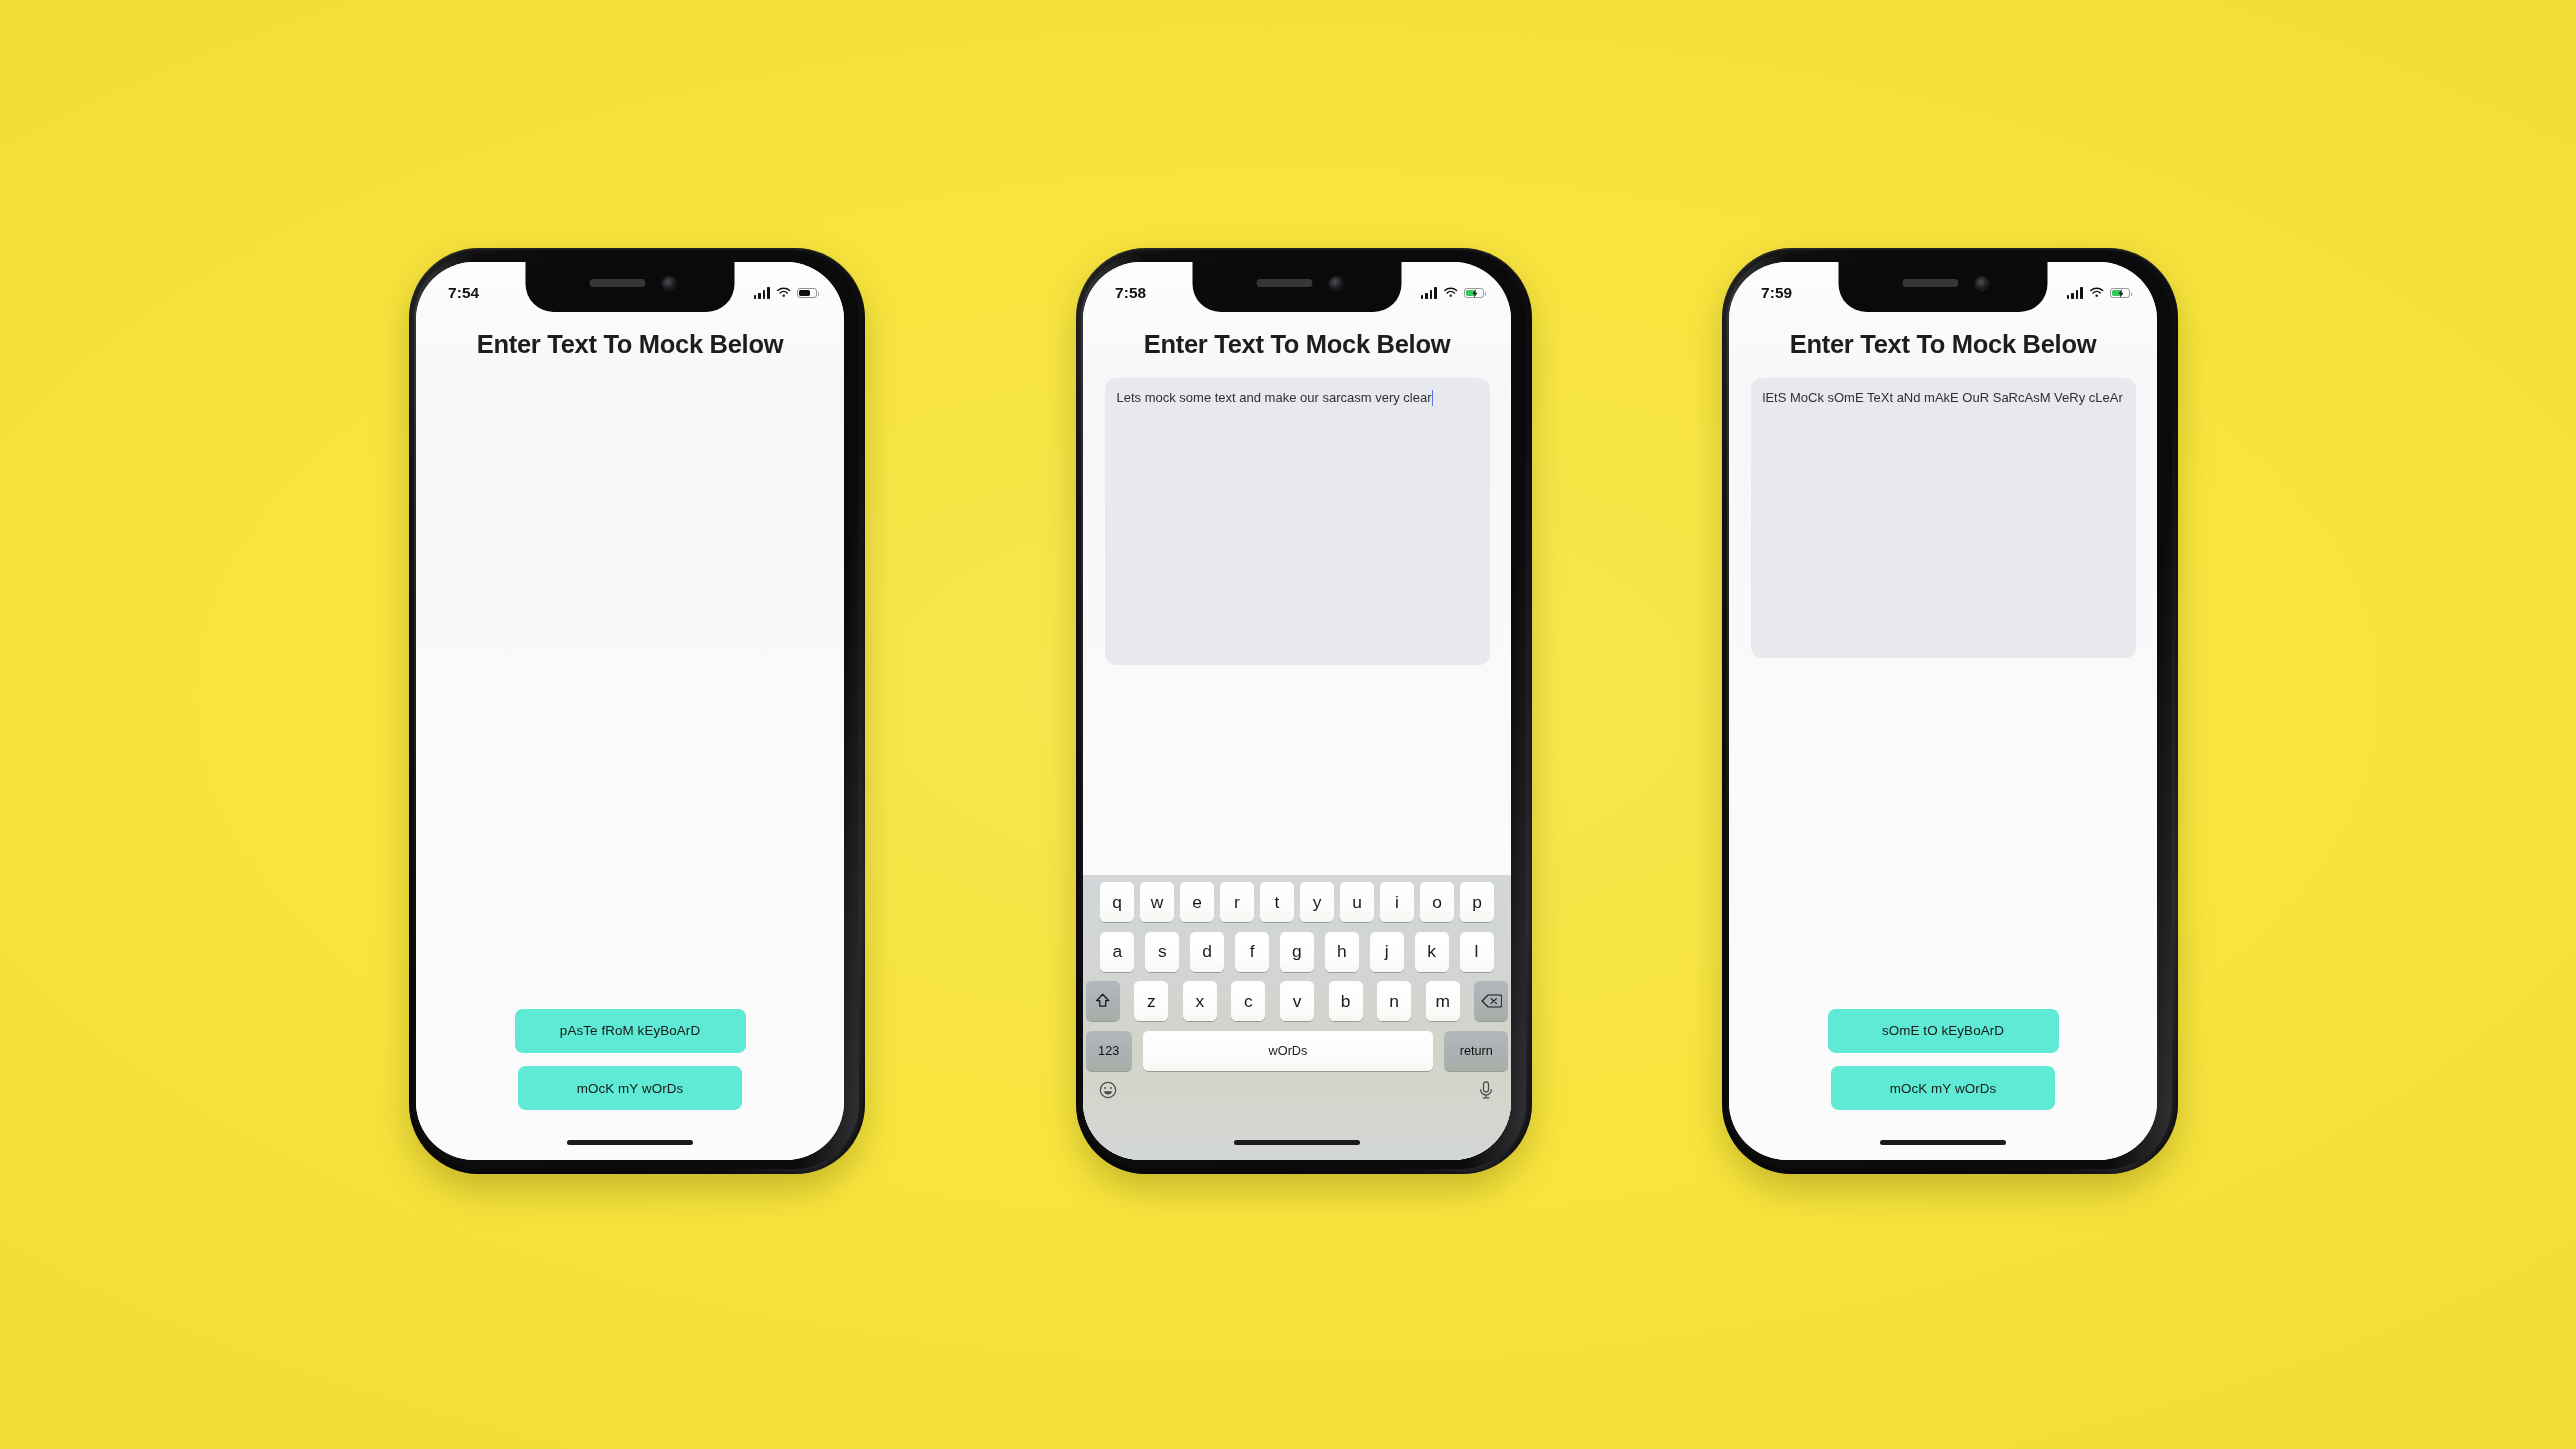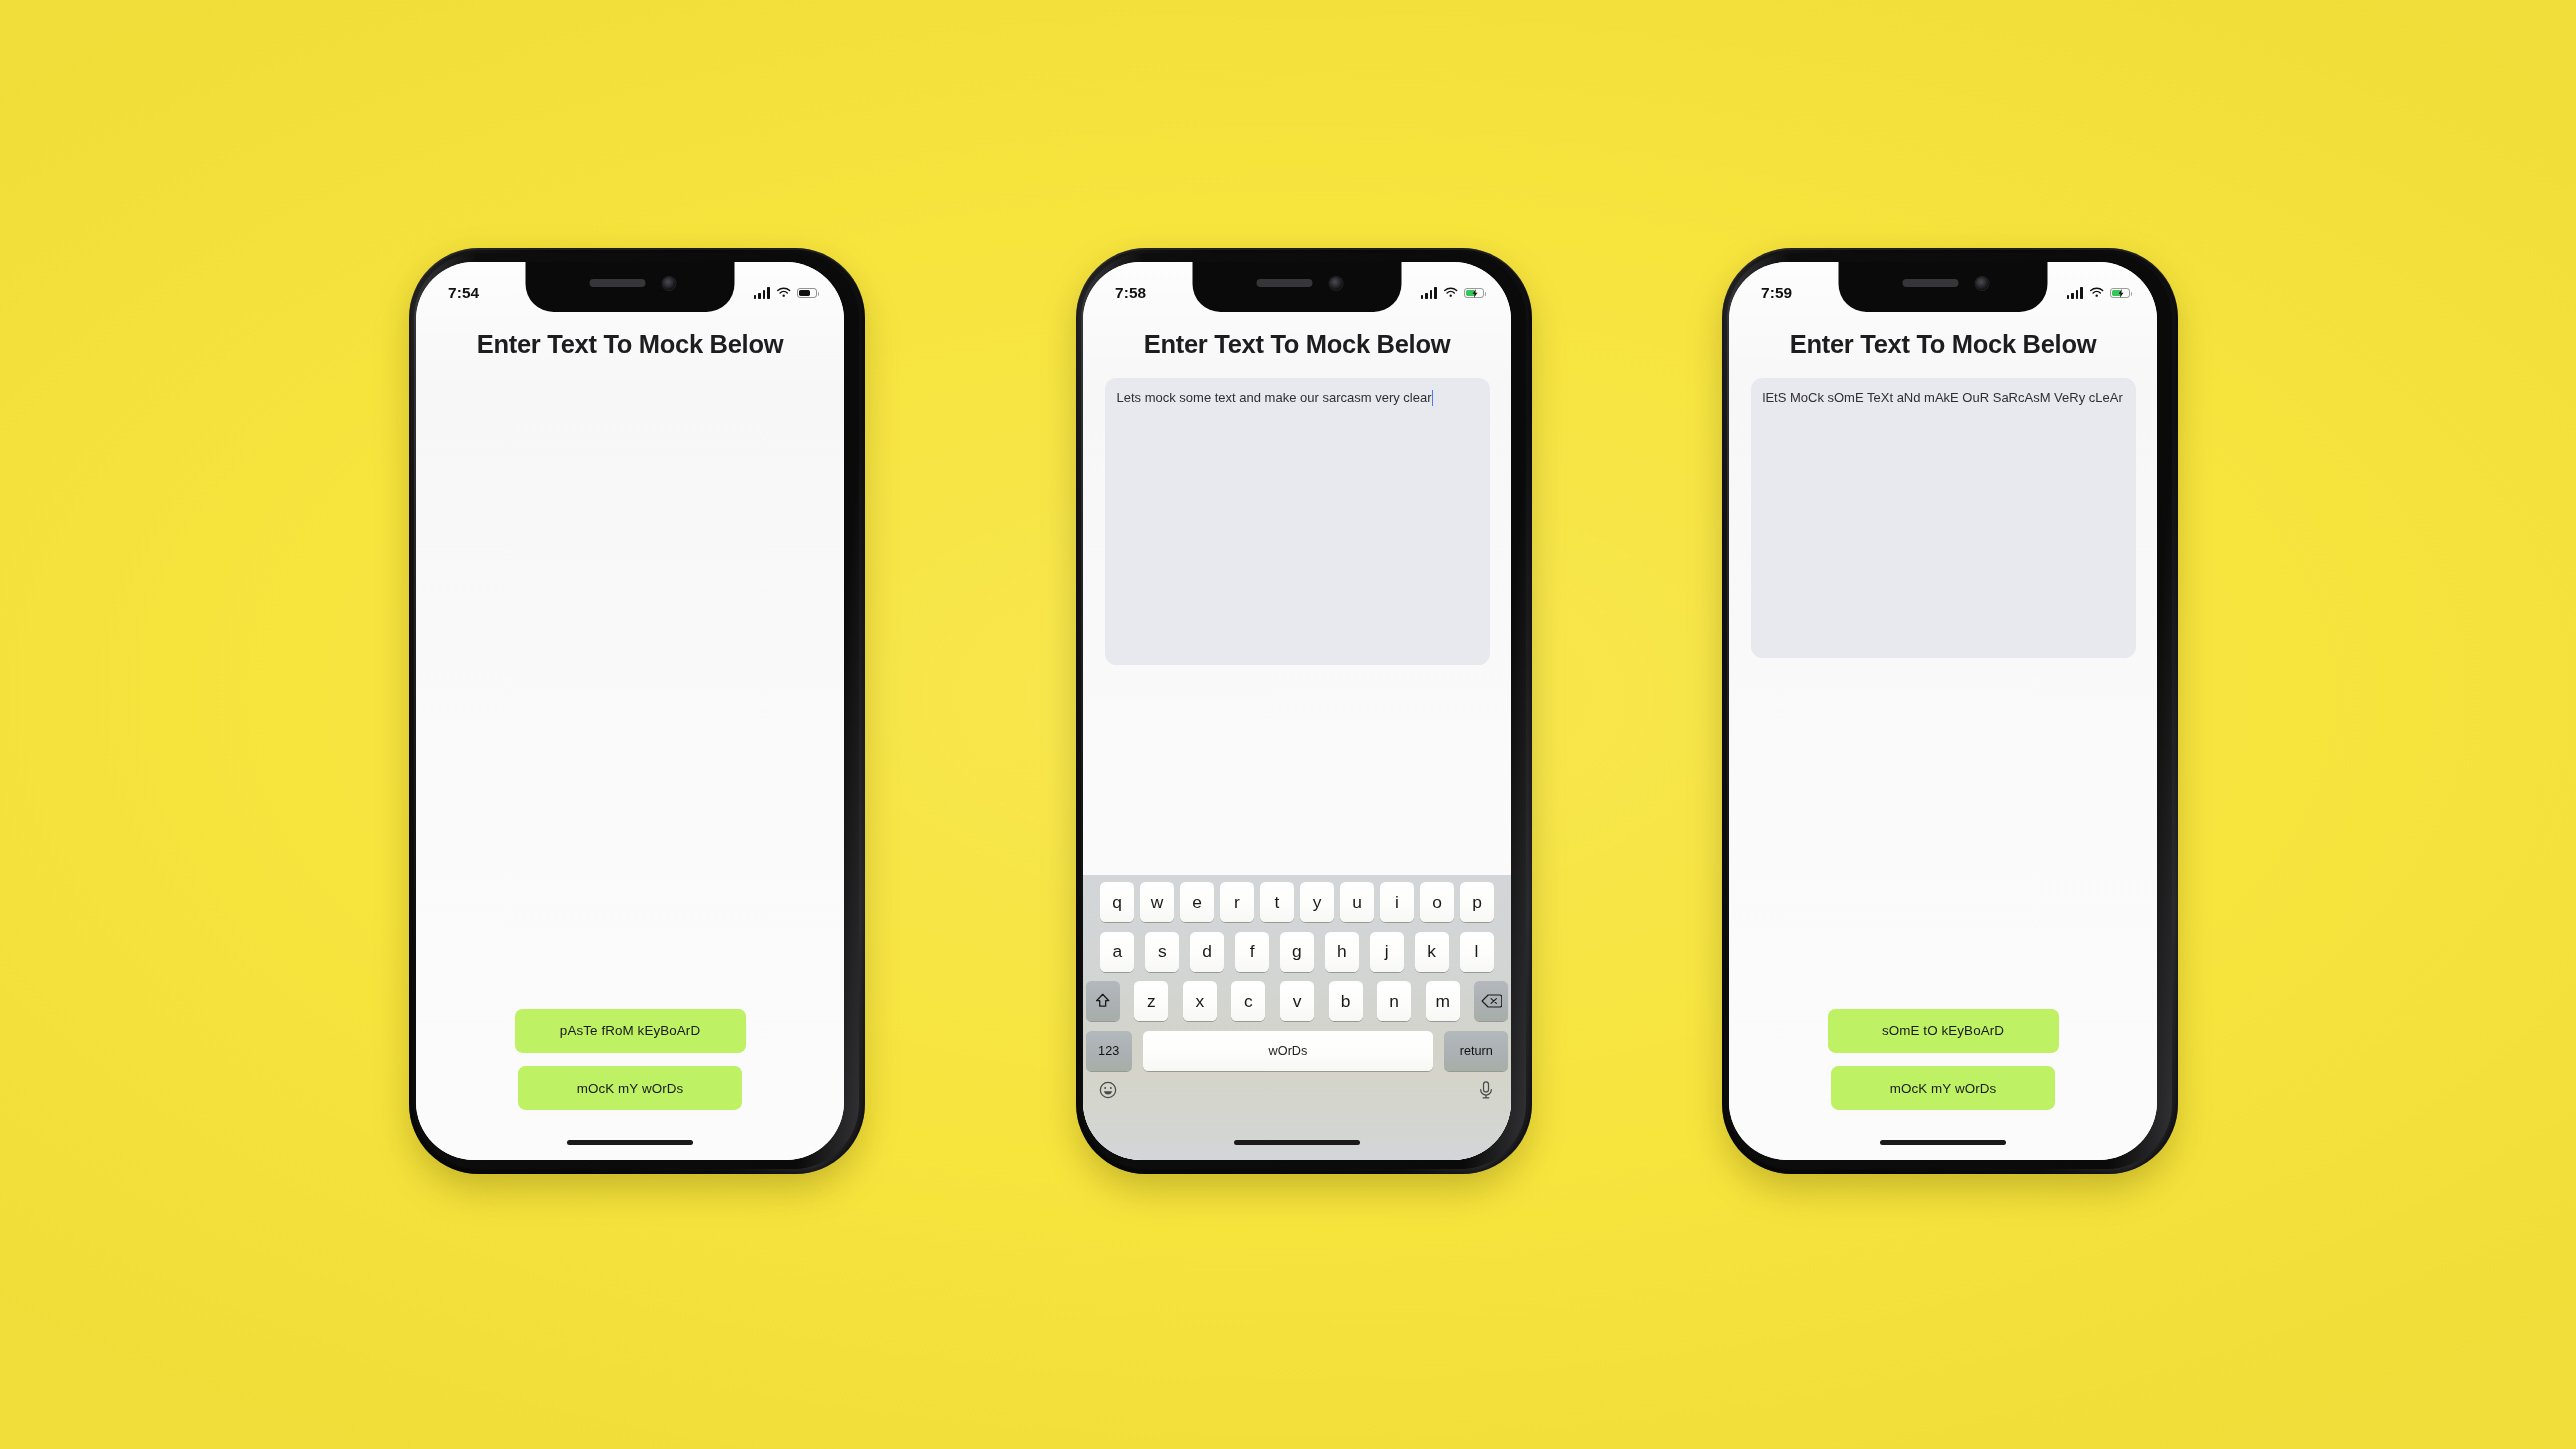--- a/index.html
+++ b/index.html
@@ -242,21 +242,21 @@
     position: absolute;
     left: 0;
     right: 0;
     bottom: 50px;
   }
   .btn {
     display: block;
     margin: 0 auto;
     border: none;
     border-radius: 7.4px;
-    background: #bef264;
+    background: #5eead4;
     color: #1a1a1a;
     font-family: "Liberation Sans", sans-serif;
     font-size: 13.4px;
     font-weight: 400;
     cursor: pointer;
     letter-spacing: 0.1px;
   }
   .btn.primary { width: 231px; height: 44px; margin-bottom: 13.4px; }
   .btn.secondary { width: 224px; height: 44px; }
 

